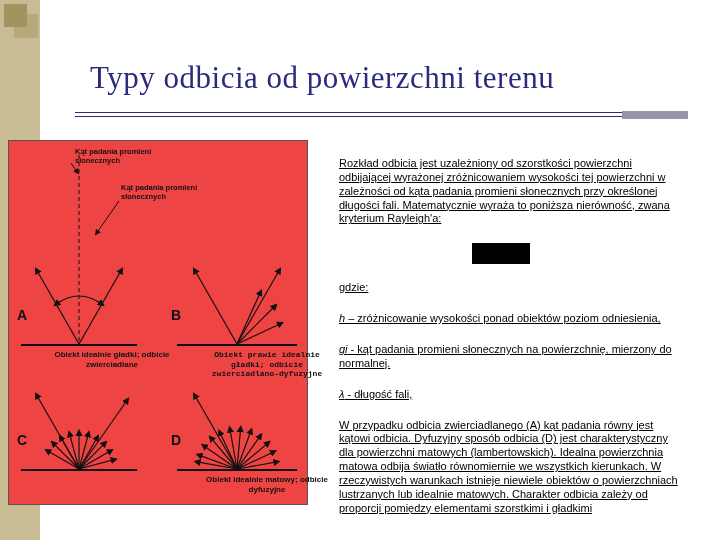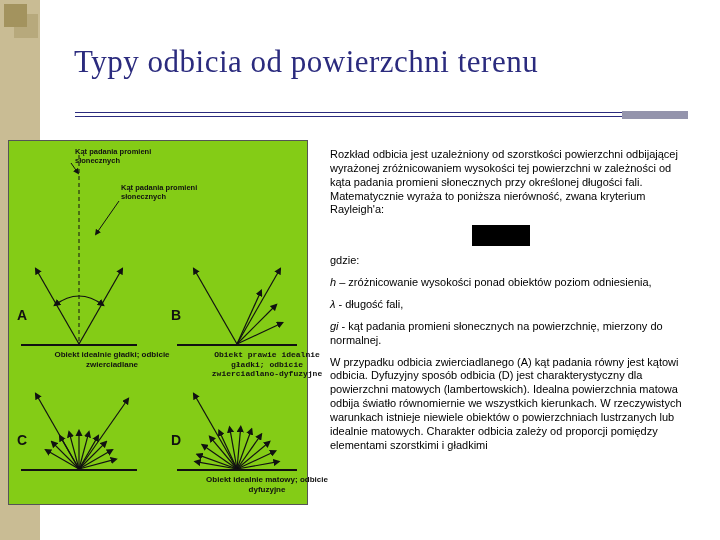--- a/index.html
+++ b/index.html
@@ -7,33 +7,33 @@
     width:720px;height:540px;position:relative;overflow:hidden;
     background:#ffffff;font-family:"Liberation Sans",sans-serif;
   }
   
   .accent-bar{position:absolute;left:0;top:0;width:40px;height:540px;background:#c9bc94;}
   .sq{position:absolute;}
   .sq-light{left:14px;top:14px;width:24px;height:24px;background:#b7a97c;}
   .sq-dark{left:4px;top:4px;width:23px;height:23px;background:#a3935e;}
   
   .title{
-    position:absolute;left:74px;top:44px;width:620px;margin:0;
+    position:absolute;left:74px;top:44px;width:620px;margin:16px;
     font-family:"Liberation Serif","DejaVu Serif",serif;
     font-size:31px;font-weight:400;color:#2b2b7e;letter-spacing:.5px;
   }
   
   .rule{position:absolute;left:75px;top:112px;width:613px;height:10px;}
   .rule-thin1{position:absolute;left:0;top:0;width:100%;height:1px;background:#2b2b7e;}
   .rule-thin2{position:absolute;left:0;top:4px;width:100%;height:1px;background:#2b2b7e;}
   .rule-thick{position:absolute;right:0;top:-1px;width:66px;height:8px;background:#9494ac;}
   
   .panel{
     position:absolute;left:8px;top:140px;width:300px;height:365px;
-    background:#84cc16;border:1px solid #555;box-sizing:border-box;
+    background:#ef4444;border:1px solid #555;box-sizing:border-box;
   }
   .panel .art{position:absolute;left:0;top:0;}
   .toplabel{
     position:absolute;font-size:7.5px;font-weight:600;color:#111;line-height:1.25;width:108px;
   }
   .lbl1{left:66px;top:6px;}
   .lbl2{left:112px;top:42px;}
   .letter{position:absolute;font-size:14px;font-weight:bold;color:#111;}
   .letA{left:8px;top:166px;}
   .letB{left:162px;top:166px;}
@@ -45,21 +45,21 @@
   }
   .capA{left:0;top:209px;}
   .capB{left:155px;top:209px;font-family:Liberation Mono, monospace;}
   .capC{left:0;top:334px;}
   .capD{left:155px;top:334px;}
   
   .bodytext{
     position:absolute;left:322px;top:140px;width:380px;
     font-size:11px;line-height:1.26;color:#000;
   }
-  .bodytext p{margin:8px;}
+  .bodytext p{margin:17px;text-decoration:underline;}
   .formula-box{width:58px;height:21px;background:#000;margin:4px 0 4px 150px;}
   .def i{font-style:italic;}
 </style>
 </head>
 <body>
 
 <div class="accent-bar">
   <div class="sq sq-light"></div>
   <div class="sq sq-dark"></div>
 </div>
@@ -140,16 +140,16 @@
   <div class="caption capA">Obiekt idealnie gładki; odbicie zwierciadlane</div>
   <div class="caption capB">Obiekt prawie idealnie gładki; odbicie zwierciadlano-dyfuzyjne</div>
   <div class="caption capD">Obiekt idealnie matowy; odbicie dyfuzyjne</div>
 </div>
 
 <div class="bodytext">
   <p>Rozkład odbicia jest uzależniony od szorstkości powierzchni odbijającej wyrażonej zróżnicowaniem wysokości tej powierzchni w zależności od kąta padania promieni słonecznych przy określonej długości fali. Matematycznie wyraża to poniższa nierówność, zwana kryterium Rayleigh'a:</p>
   <div class="formula-box"></div>
   <p>gdzie:</p>
   <p class="def"><i>h</i><span> – zróżnicowanie wysokości ponad obiektów poziom odniesienia,</span></p>
+  <p class="def"><i>gi</i><span> - kąt padania promieni słonecznych na powierzchnię, mierzony do normalnej.</span></p>
   <p class="def"><i>λ</i><span> - długość fali,</span></p>
-  <p class="def"><i>gi</i><span> - kąt padania promieni słonecznych na powierzchnię, mierzony do normalnej.</span></p>
   <p>W przypadku odbicia zwierciadlanego (A) kąt padania równy jest kątowi odbicia. Dyfuzyjny sposób odbicia (D) jest charakterystyczny dla powierzchni matowych (lambertowskich). Idealna powierzchnia matowa odbija światło równomiernie we wszystkich kierunkach. W rzeczywistych warunkach istnieje niewiele obiektów o powierzchniach lustrzanych lub idealnie matowych. Charakter odbicia zależy od proporcji pomiędzy elementami szorstkimi i gładkimi</p>
 </div>
 
 </body></html>

